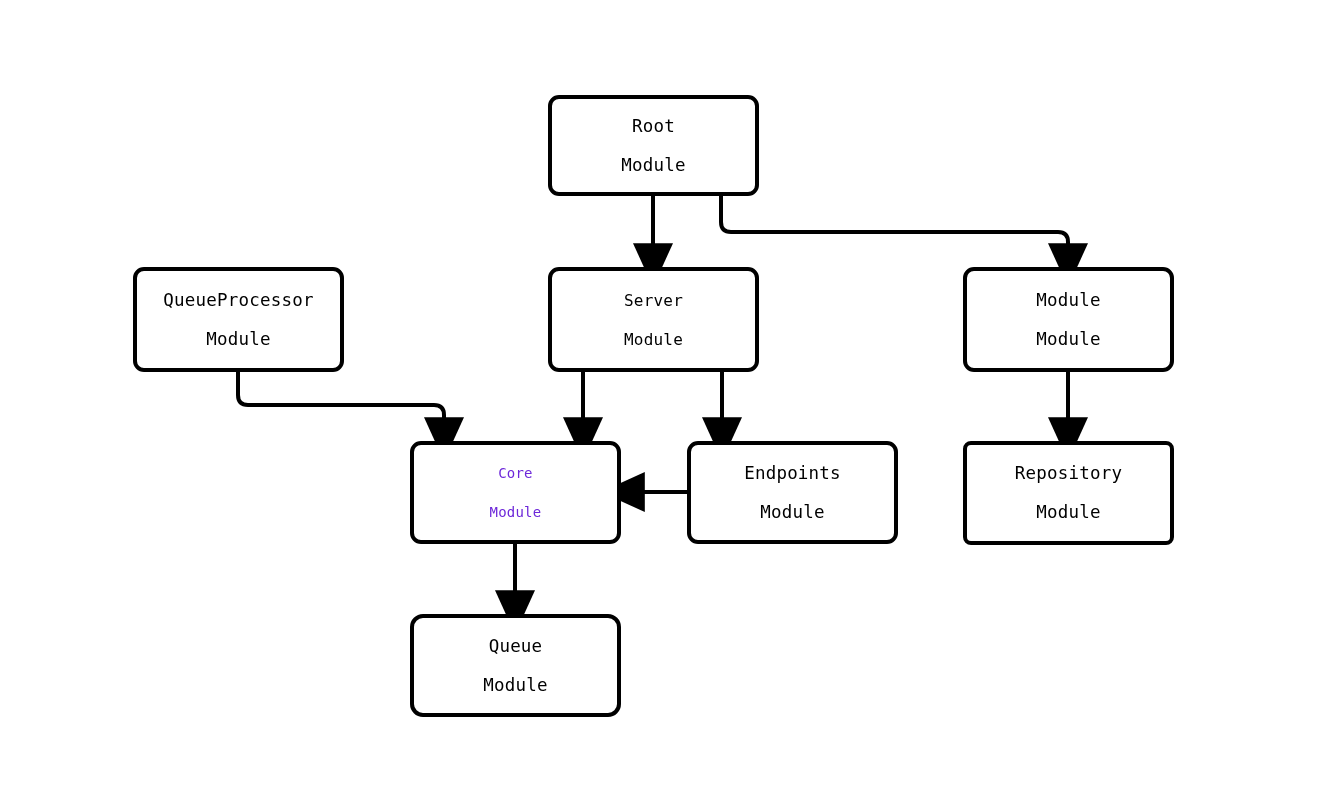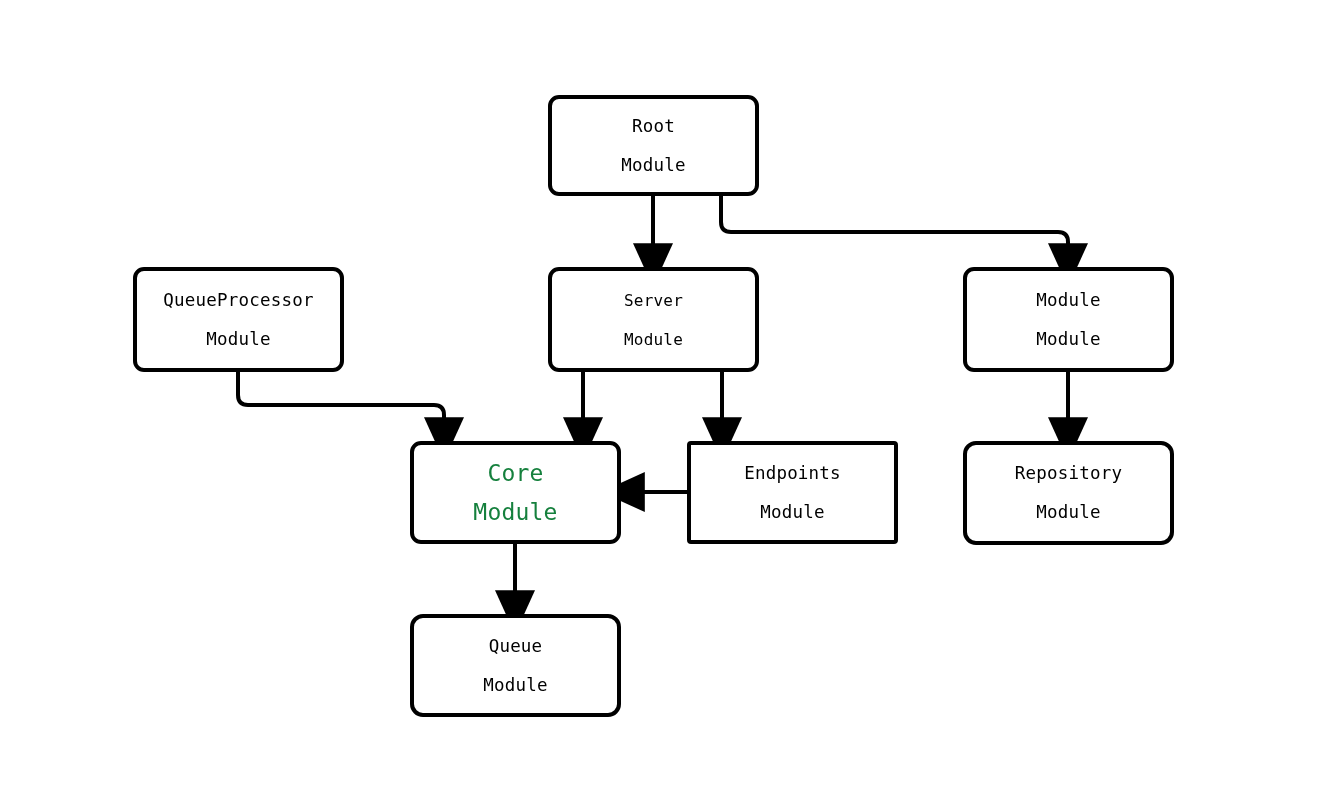--- a/index.html
+++ b/index.html
@@ -98,31 +98,31 @@
   <div class="node" style="left: 548px; top: 267px; width: 211px; height: 105px; border-color: rgb(0, 0, 0); border-width: 4px; border-radius: 11px; color: rgb(0, 0, 0); font-size: 16px;">
     <span class="node-line">Server</span>
     <span class="node-line">Module</span>
   </div>
 
   <div class="node" style="left: 963px; top: 267px; width: 211px; height: 105px; border-color: rgb(0, 0, 0); border-width: 4px; border-radius: 11px; color: rgb(0, 0, 0); font-size: 17.5px;">
     <span class="node-line">Module</span>
     <span class="node-line">Module</span>
   </div>
 
-  <div class="node" style="left: 410px; top: 441px; width: 211px; height: 103px; border-color: rgb(0, 0, 0); border-width: 4px; border-radius: 11px; color: #15803d; font-size: 23px;">
+  <div class="node" style="left: 410px; top: 441px; width: 211px; height: 103px; border-color: rgb(0, 0, 0); border-width: 4px; border-radius: 11px; color: #6d28d9; font-size: 14px;">
     <span class="node-line">Core</span>
     <span class="node-line">Module</span>
   </div>
 
-  <div class="node" style="left: 687px; top: 441px; width: 211px; height: 103px; border-color: rgb(0, 0, 0); border-width: 4px; border-radius: 4px; color: rgb(0, 0, 0); font-size: 17.5px;">
+  <div class="node" style="left: 687px; top: 441px; width: 211px; height: 103px; border-color: rgb(0, 0, 0); border-width: 4px; border-radius: 11px; color: rgb(0, 0, 0); font-size: 17.5px;">
     <span class="node-line">Endpoints</span>
     <span class="node-line">Module</span>
   </div>
 
-  <div class="node" style="left: 963px; top: 441px; width: 211px; height: 104px; border-color: rgb(0, 0, 0); border-width: 4px; border-radius: 13px; color: rgb(0, 0, 0); font-size: 17.5px;">
+  <div class="node" style="left: 963px; top: 441px; width: 211px; height: 104px; border-color: rgb(0, 0, 0); border-width: 4px; border-radius: 8px; color: rgb(0, 0, 0); font-size: 17.5px;">
     <span class="node-line">Repository</span>
     <span class="node-line">Module</span>
   </div>
 
   <div class="node" style="left: 410px; top: 614px; width: 211px; height: 103px; border-color: rgb(0, 0, 0); border-width: 4px; border-radius: 13px; color: rgb(0, 0, 0); font-size: 17.5px;">
     <span class="node-line">Queue</span>
     <span class="node-line">Module</span>
   </div>
 
 </div>

